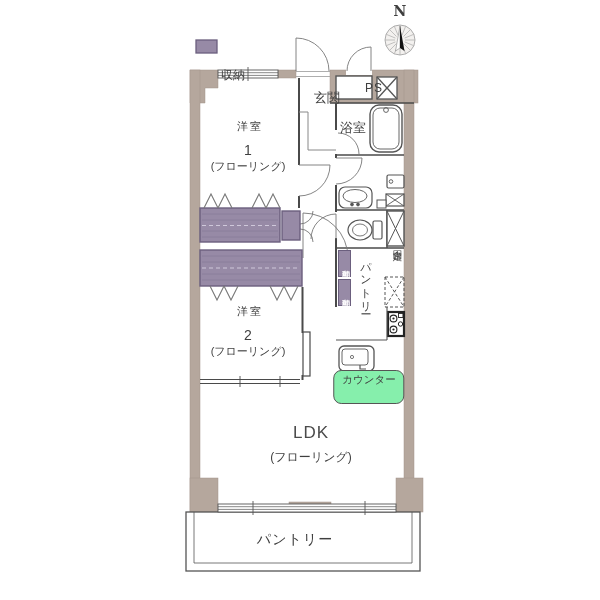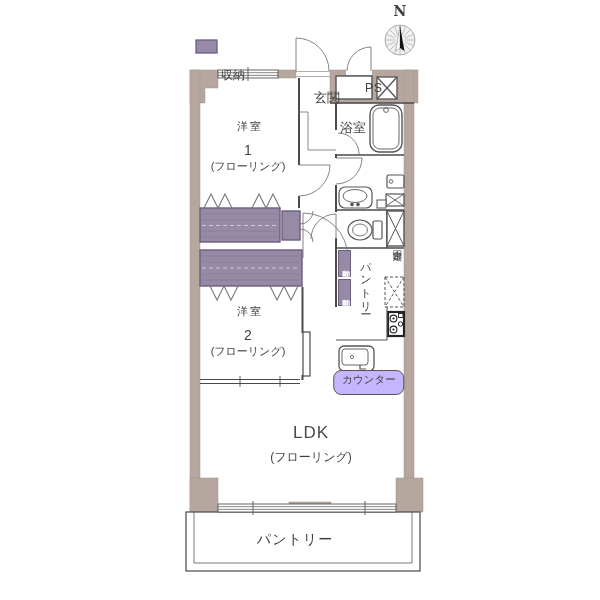--- a/index.html
+++ b/index.html
@@ -12,22 +12,22 @@
   .f17{font-size:11px;letter-spacing:2px;text-align:center;}
   .f14{font-size:14px;}
   .f13{font-size:13px;}
   .f12{font-size:12px;}
   .f11{font-size:11px;}
   .ldk-big{font-size:17px;letter-spacing:1px;color:#4a4a4a;}
   .north{font-family:"DejaVu Serif","Liberation Serif",serif;font-weight:bold;font-size:14px;}
   .shelf-tag{position:absolute;width:13px;background:var(--storage);border:1px solid var(--storage-border);
              color:#fff;font-size:8px;writing-mode:vertical-rl;text-orientation:upright;
              display:flex;align-items:center;justify-content:center;box-sizing:border-box;}
-  .counter-box{position:absolute;transform:translateX(-50%);background:#c4b5fd;border:1.4px solid #555;
-               border-radius:8px;font-size:10.5px;padding:2px 8px 7px;color:#3f3f3f;}
+  .counter-box{position:absolute;transform:translateX(-50%);background:#86efac;border:1.4px solid #555;
+               border-radius:8px;font-size:10.5px;padding:2px 8px 16px;color:#3f3f3f;}
 </style>
 </head>
 <body>
 
 <div class="stage">
 
   <svg width="600" height="600" viewBox="0 0 600 600">
 
     <g style="fill:var(--wall);stroke:#a2948b;stroke-width:0.5;">
       <path d="M190,70 h28 v18 h-13 v15 h-15 Z"></path>

